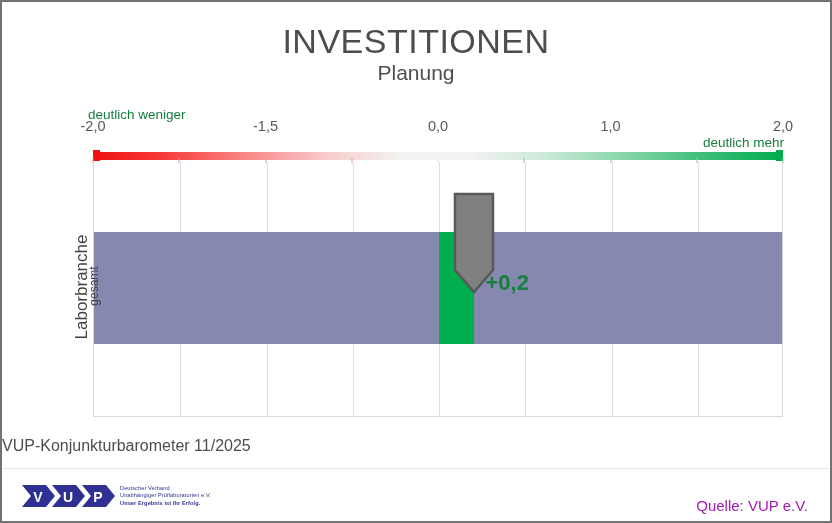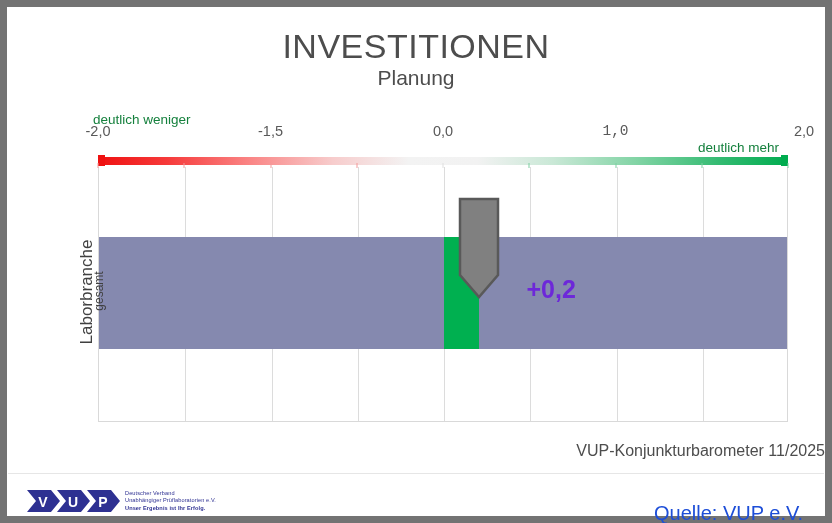--- a/index.html
+++ b/index.html
@@ -6,21 +6,21 @@
   body{
     width:832px;height:523px;
     background:#ffffff;
     font-family:"Liberation Sans",sans-serif;
     overflow:hidden;
   }
   #page{
     position:relative;
     width:832px;height:523px;
     box-sizing:border-box;
-    border:7px solid #737373;
+    border:2px solid #737373;
     background:#ffffff;
   }
 
   
   .title{
     position:absolute;left:0;top:22px;width:100%;
     text-align:center;
     font-size:34px;color:#4d4d4d;
     letter-spacing:.5px;
     line-height:1;
@@ -96,24 +96,23 @@
   .valuebar{
     position:absolute;
     background:#00b050;
   }
   .pointer{
     position:absolute;
   }
   .pointer svg{display:block;}
   .valuelabel{
     position:absolute;
-    font-size:25px;font-weight:bold;color:#6d28d9;
+    font-size:22px;font-weight:bold;color:#15803d;
     white-space:nowrap;
     line-height:1;
-    margin-left:36px;
   }
 
   
   .ylabel-wrap{
     position:absolute;left:52px;top:225px;
     width:40px;height:140px;
   }
   .ylabel-main{
     position:absolute;left:-42px;top:50px;
     width:140px;text-align:center;
@@ -125,30 +124,30 @@
     position:absolute;left:-30px;top:52px;
     width:140px;text-align:center;
     transform:rotate(-90deg);
     font-size:12px;color:#404040;
     white-space:nowrap;
   }
 
   
   .caption{
     position:absolute;left:0;top:435px;width:100%;
-    text-align:right;
+    text-align:left;
     font-size:16px;color:#4d4d4d;
   }
   .footerline{
     position:absolute;left:1px;right:1px;top:466px;height:1px;
     background:#e6e6e6;
   }
   .source{
     position:absolute;right:22px;top:495px;
-    font-size:20px;color:#1d4ed8;
+    font-size:15px;color:#a21caf;
     white-space:nowrap;
   }
 
   
   .logo{
     position:absolute;left:20px;top:479px;
     width:100px;height:30px;
   }
   .logo svg{display:block;}
   .logo-text{
@@ -167,22 +166,22 @@
   <div class="title">INVESTITIONEN</div>
   <div class="subtitle">Planung</div>
 
   <div class="endcap left">deutlich weniger</div>
   <div class="endcap right">deutlich mehr</div>
 
   <div class="ticklabels">
       <span class="ticklabel" style="left: 0px;">-2,0</span>
       <span class="ticklabel" style="left: 172.5px;">-1,5</span>
       <span class="ticklabel" style="left: 345px;">0,0</span>
-      <span class="ticklabel" style="left: 517.5px; font-family: Liberation Mono, monospace;">1,0</span>
-      <span class="ticklabel" style="left: 690px; margin-left: 16px;">2,0</span>
+      <span class="ticklabel" style="left: 517.5px;">1,0</span>
+      <span class="ticklabel" style="left: 690px;">2,0</span>
     </div>
 
   <div class="gradientbar-inner"></div>
   <div class="gradcap left"></div>
   <div class="gradcap right"></div>
 
   <div class="plot">
       <div class="vgrid" style="left: 603.75px;"></div>
       <div class="vgrid" style="left: 517.5px;"></div>
       <div class="vgrid" style="left: 431.25px;"></div>

